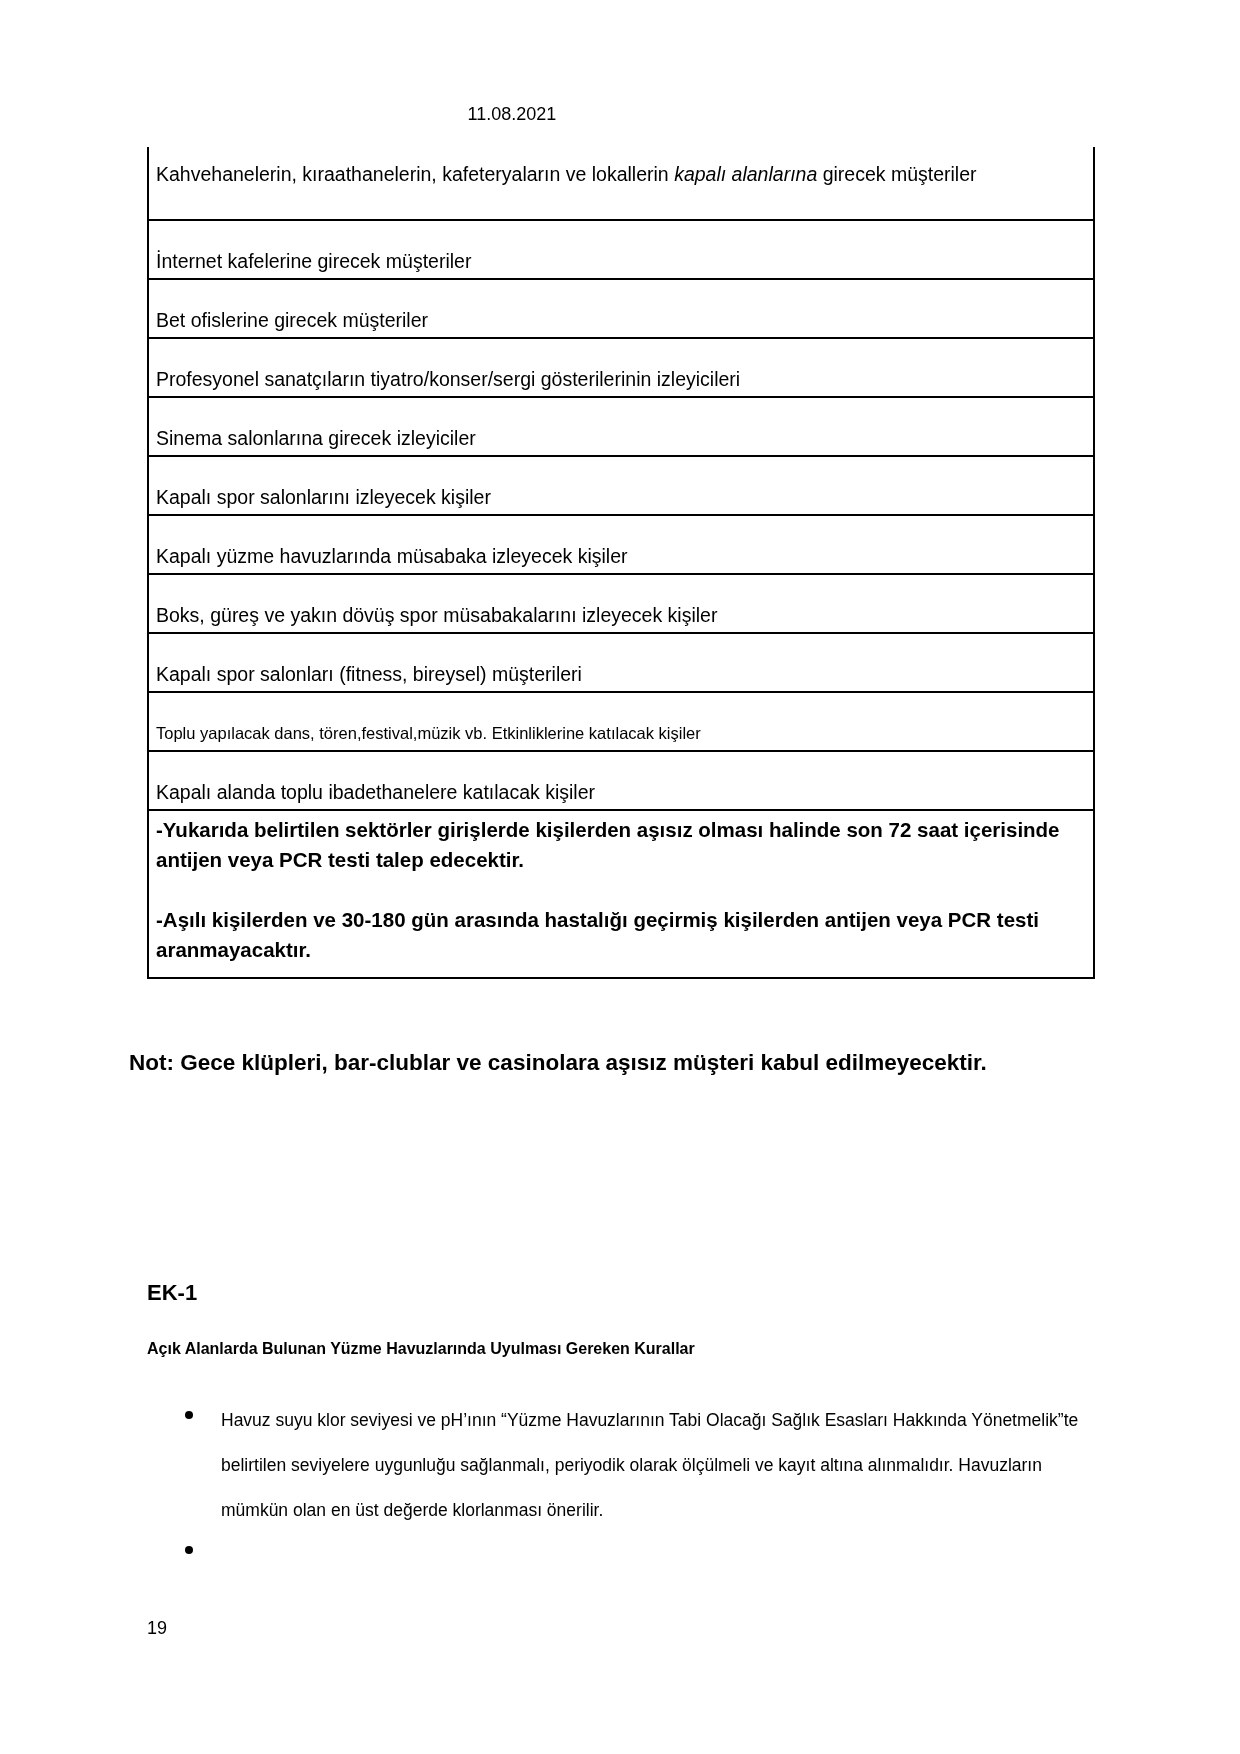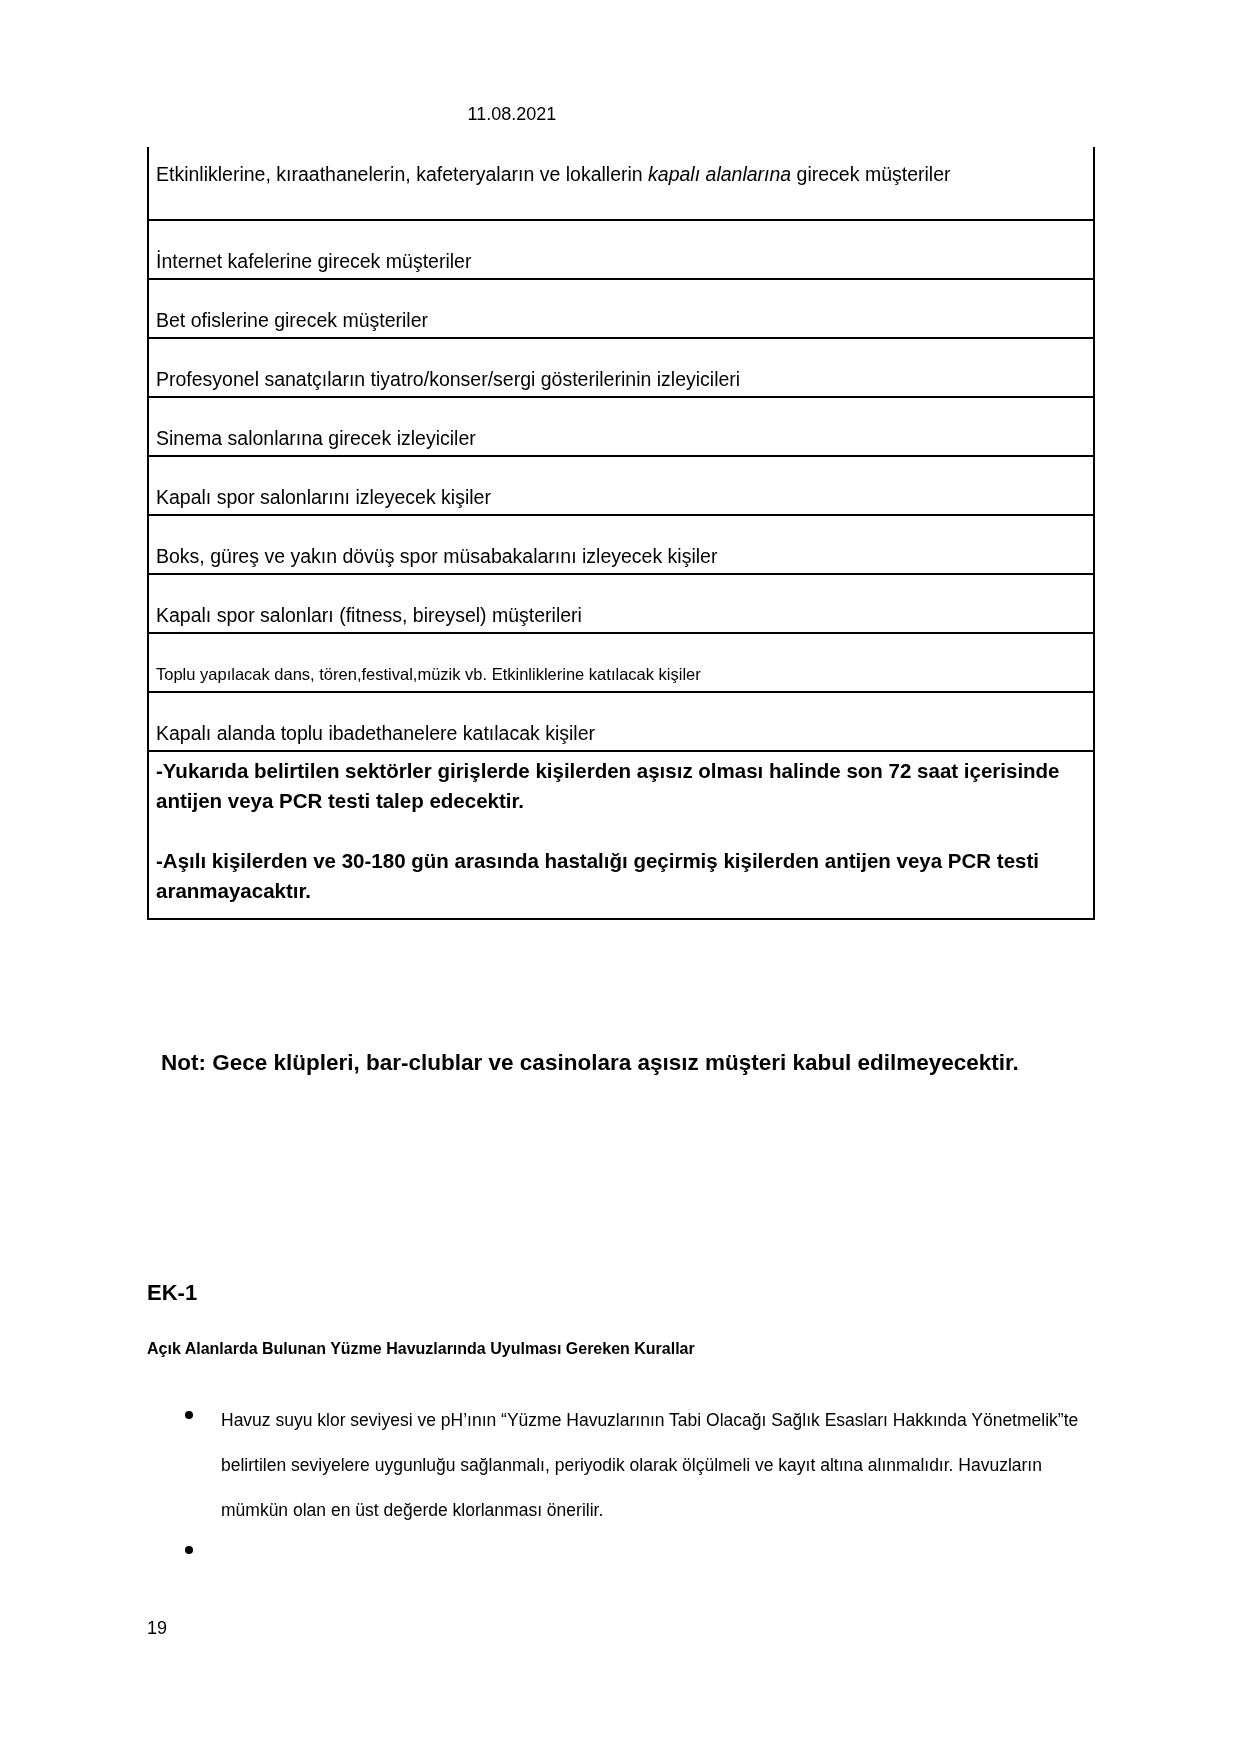--- a/index.html
+++ b/index.html
@@ -53,21 +53,21 @@
       padding: 4px 6px 12px 7px;
       font-size: 20.5px;
       font-weight: bold;
       line-height: 30px;
       border-bottom: 2px solid #000;
     }
     .notes-cell p + p { margin-top: 30px; }
     .note-line {
       position: absolute;
       top: 1050px;
-      left: 161px;
+      left: 129px;
       font-size: 22.5px;
       font-weight: bold;
     }
     .ek-title {
       position: absolute;
       top: 1280px;
       left: 147px;
       font-size: 22px;
       font-weight: bold;
     }
@@ -109,36 +109,39 @@
   </style>
 </head>
 <body>
 
 <div class="page">
 
   <div class="header-date">11.08.2021</div>
 
   <div class="table">
     <div class="row first">
-      <span><span>Etkinliklerine, kıraathanelerin, kafeteryaların ve lokallerin </span><span class="emph">kapalı alanlarına</span><span> girecek müşteriler</span></span>
+      <span><span>Kahvehanelerin, kıraathanelerin, kafeteryaların ve lokallerin </span><span class="emph">kapalı alanlarına</span><span> girecek müşteriler</span></span>
     </div>
     <div class="row">
         <span>İnternet kafelerine girecek müşteriler</span>
       </div>
     <div class="row">
         <span>Bet ofislerine girecek müşteriler</span>
       </div>
     <div class="row">
         <span>Profesyonel sanatçıların tiyatro/konser/sergi gösterilerinin izleyicileri</span>
       </div>
     <div class="row">
         <span>Sinema salonlarına girecek izleyiciler</span>
       </div>
     <div class="row">
         <span>Kapalı spor salonlarını izleyecek kişiler</span>
+      </div>
+    <div class="row">
+        <span>Kapalı yüzme havuzlarında müsabaka izleyecek kişiler</span>
       </div>
     <div class="row">
         <span>Boks, güreş ve yakın dövüş spor müsabakalarını izleyecek kişiler</span>
       </div>
     <div class="row">
         <span>Kapalı spor salonları (fitness, bireysel) müşterileri</span>
       </div>
     <div class="row small">
         <span>Toplu yapılacak dans, tören,festival,müzik vb. Etkinliklerine katılacak kişiler</span>
       </div>

